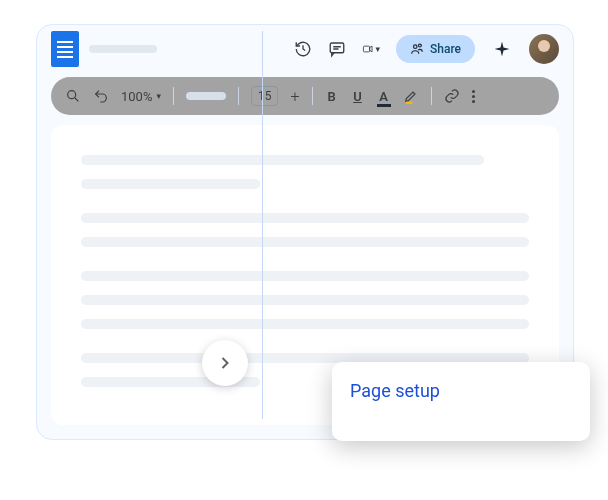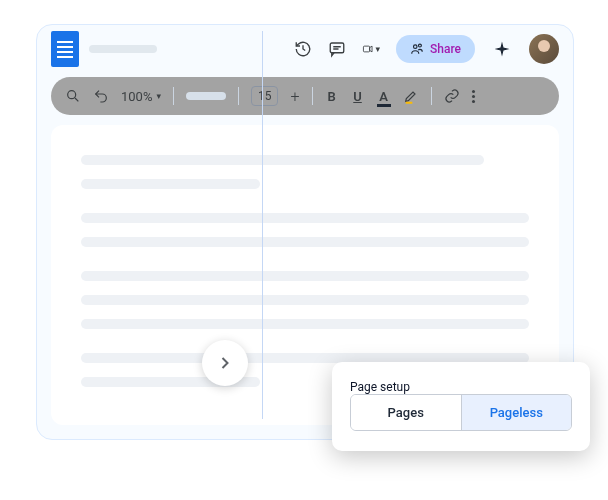--- a/index.html
+++ b/index.html
@@ -43,21 +43,21 @@
   background: #e1e8ee;
   border-radius: 4px;
 }
 .header-spacer { flex: 1; }
 .header-actions { display: flex; align-items: center; gap: 16px; }
 .icon-btn { width: 18px; height: 18px; display: flex; align-items: center; justify-content: center; color: #3c4043; cursor: pointer; }
 .icon-btn svg { width: 18px; height: 18px; stroke: currentColor; fill: none; stroke-width: 1.8; }
 .share-btn {
   display: flex; align-items: center; gap: 6px;
   background: #bfdbfe;
-  color: #a21caf;
+  color: #0c4a6e;
   padding: 7px 14px;
   border-radius: 16px;
   font-size: 12px;
   font-weight: 500;
   cursor: pointer;
 }
 .sparkle { width: 22px; height: 22px; color: #1f2937; }
 .avatar {
   width: 30px; height: 30px; border-radius: 50%;
   background: linear-gradient(135deg, #8b7355 0%, #5a4a3a 100%);
@@ -141,21 +141,21 @@
 
 .popover {
   position:absolute;
   left: 332px; top: 362px;
   width: 258px;
   background:#fff;
   border-radius: 10px;
   box-shadow: 0 6px 24px rgba(0,0,0,.22);
   padding: 18px 18px 20px 18px;
 }
-.popover-title { font-size: 12px; color:#0f172a; margin-bottom: 0; }
+.popover-title { font-size: 18px; color:#1d4ed8; margin-bottom: 20px; }
 .seg {
   display:flex;
   border: 1px solid #c7cdd6;
   border-radius: 6px;
   overflow:hidden;
 }
 .seg-btn {
   flex:1;
   text-align:center;
   padding: 10px 0;
@@ -283,17 +283,13 @@
 </div>
 
 <div class="divider-handle">
   <svg viewBox="0 0 24 24">
       <polyline points="9 6 15 12 9 18"></polyline>
     </svg>
 </div>
 
 <div class="popover">
   <div class="popover-title">Page setup</div>
-  <div class="seg">
-    <div class="seg-btn inactive">Pages</div>
-    <div class="seg-btn active">Pageless</div>
-  </div>
 </div>
 
 </body></html>

